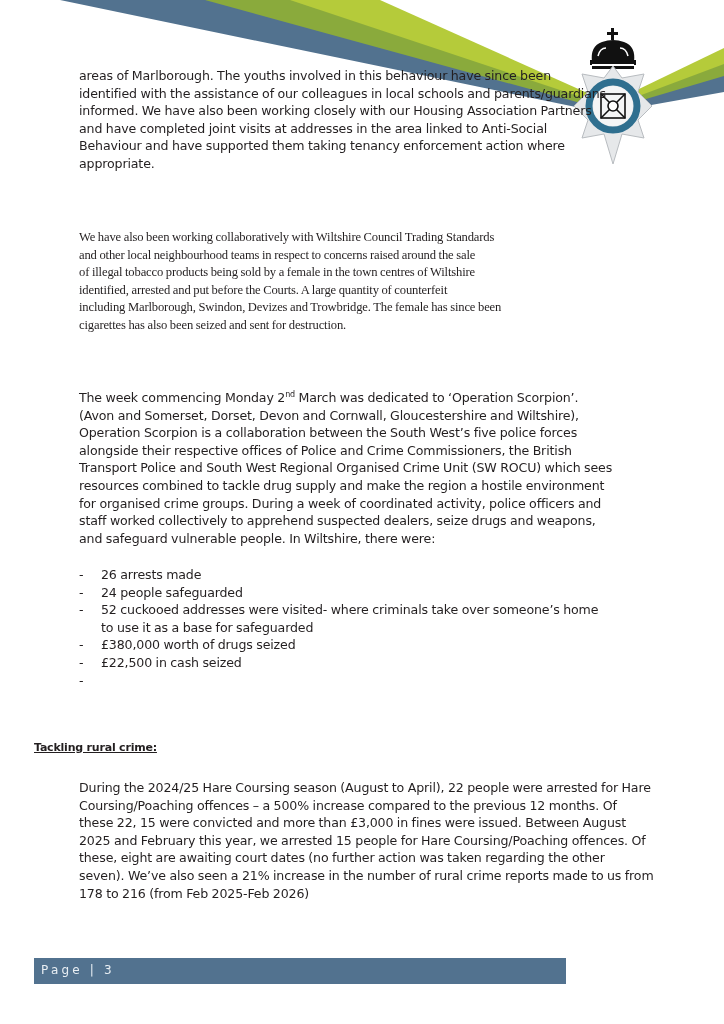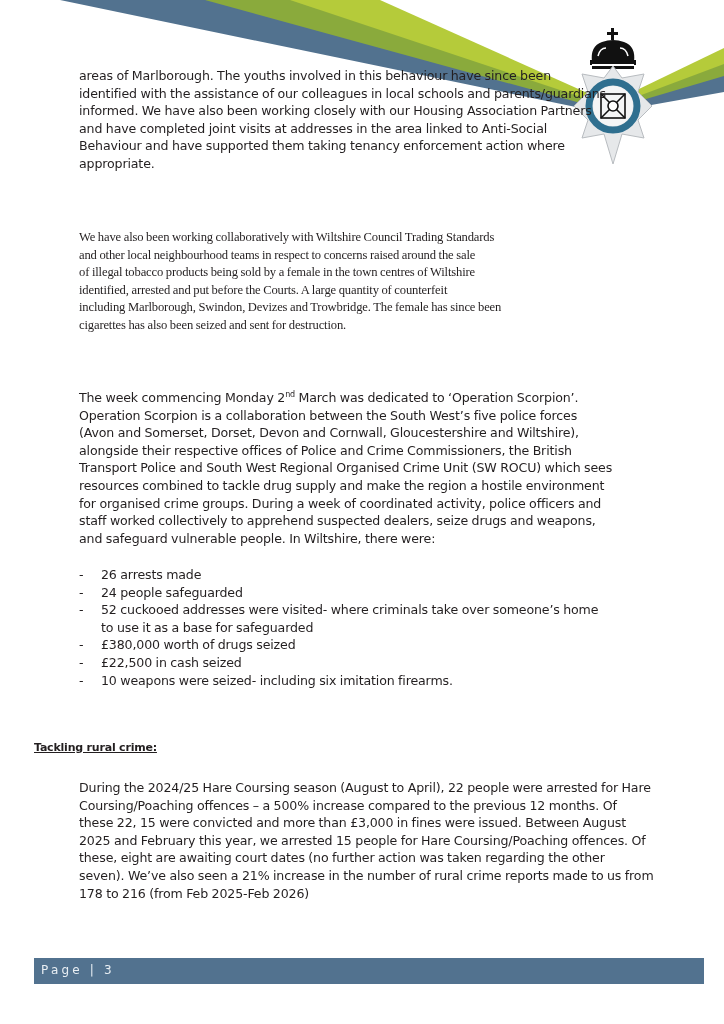--- a/index.html
+++ b/index.html
@@ -14,21 +14,21 @@
   .p2 { left: 79px; top: 229px; font-family: Liberation Serif, serif; }
   .p3 { left: 79px; top: 389px; }
   .list { position: absolute; left: 79px; top: 566px; font-size: 12.6px; line-height: 17.6px;
           letter-spacing: -0.15px; word-spacing: -0.3px; margin: 0; padding: 0; list-style: none; white-space: nowrap; }
   .list li { position: relative; padding-left: 22px; }
   .list li .dash { position: absolute; left: 0; top: 0; }
   .heading { position: absolute; left: 34px; top: 741px; font-size: 11px; font-weight: bold;
              text-decoration: underline; letter-spacing: -0.2px; }
   .p4 { left: 34px; top: 779px; margin-left: 45px; }
   sup { font-size: 8px; line-height: 0; vertical-align: 5px; }
-  .footer { position: absolute; left: 34px; top: 958px; width: 670px; height: 26px; background: #52728f; }
+  .footer { position: absolute; left: 34px; top: 958px; width: 532px; height: 26px; background: #52728f; }
   .footer span { position: absolute; left: 7px; top: 5px; color: #e8eef3; font-size: 12px; letter-spacing: 3.2px; }
 </style>
 </head>
 <body>
 
 <svg class="decor" viewBox="0 0 724 200">
   <polygon points="60,0 215,0 610,108 600,112" fill="#52728f"></polygon>
   <polygon points="205,0 300,0 612,106 606,110" fill="#8aaa3c"></polygon>
   <polygon points="290,0 380,0 612,104 608,106" fill="#b5cb3a"></polygon>
   <polygon points="612,108 724,74 724,92 612,112" fill="#52728f"></polygon>
@@ -70,41 +70,41 @@
   <span class="line">We have also been working collaboratively with Wiltshire Council Trading Standards</span>
   <span class="line">and other local neighbourhood teams in respect to concerns raised around the sale</span>
   <span class="line">of illegal tobacco products being sold by a female in the town centres of Wiltshire</span>
   <span class="line">identified, arrested and put before the Courts. A large quantity of counterfeit</span>
   <span class="line">including Marlborough, Swindon, Devizes and Trowbridge. The female has since been</span>
   <span class="line">cigarettes has also been seized and sent for destruction.</span>
 </div>
 
 <div class="text-block p3">
   <span class="line"><span>The week commencing Monday 2</span><sup>nd</sup><span> March was dedicated to ‘Operation Scorpion’.</span></span>
+  <span class="line">(Avon and Somerset, Dorset, Devon and Cornwall, Gloucestershire and Wiltshire),</span>
   <span class="line">Operation Scorpion is a collaboration between the South West’s five police forces</span>
-  <span class="line">(Avon and Somerset, Dorset, Devon and Cornwall, Gloucestershire and Wiltshire),</span>
   <span class="line">alongside their respective offices of Police and Crime Commissioners, the British</span>
   <span class="line">Transport Police and South West Regional Organised Crime Unit (SW ROCU) which sees</span>
   <span class="line">resources combined to tackle drug supply and make the region a hostile environment</span>
   <span class="line">for organised crime groups.  During a week of coordinated activity, police officers and</span>
   <span class="line">staff worked collectively to apprehend suspected dealers, seize drugs and weapons,</span>
   <span class="line">and safeguard vulnerable people. In Wiltshire, there were:</span>
 </div>
 
 <ul class="list">
   <li><span class="dash">-</span><span>26 arrests made</span></li>
   <li><span class="dash">-</span><span>24 people safeguarded</span></li>
   <li>
       <span class="dash">-</span>
       <span class="line" style="display:block">52 cuckooed addresses were visited- where criminals take over someone’s home</span>
       <span class="line" style="display:block">to use it as a base for safeguarded</span>
     </li>
   <li><span class="dash">-</span><span>£380,000 worth of drugs seized</span></li>
   <li><span class="dash">-</span><span>£22,500 in cash seized</span></li>
-  <li><span class="dash">-</span><span>10 weapons were seized- including six imitation firearms.</span></li>
+  <li><span class="dash">-</span></li>
 </ul>
 
 <div class="heading">Tackling rural crime:</div>
 <div class="text-block p4">
   <span class="line">During the 2024/25 Hare Coursing season (August to April), 22 people were arrested for Hare</span>
   <span class="line">Coursing/Poaching offences – a 500% increase compared to the previous 12 months. Of</span>
   <span class="line">these 22, 15 were convicted and more than £3,000 in fines were issued. Between August</span>
   <span class="line">2025 and February this year, we arrested 15 people for Hare Coursing/Poaching offences. Of</span>
   <span class="line">these, eight are awaiting court dates (no further action was taken regarding the other</span>
   <span class="line">seven). We’ve also seen a 21% increase in the number of rural crime reports made to us from</span>

